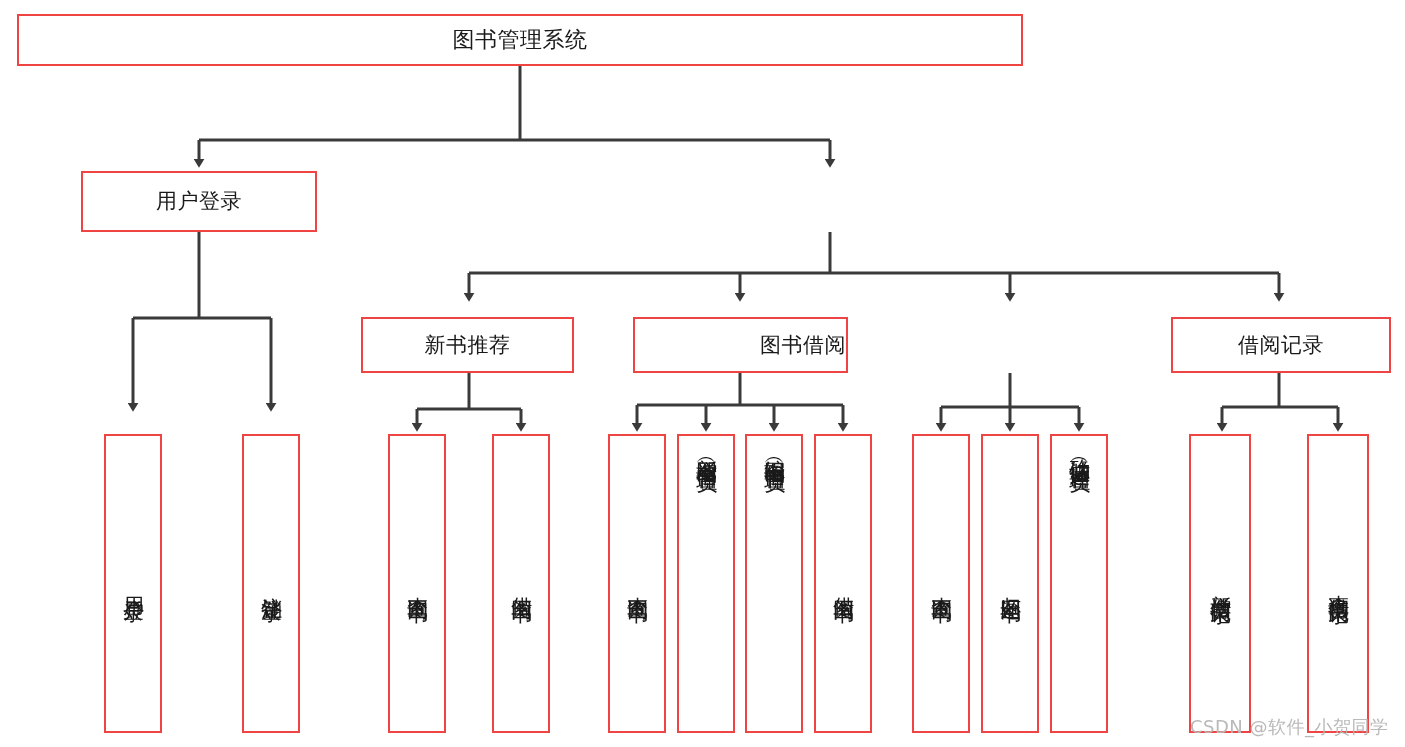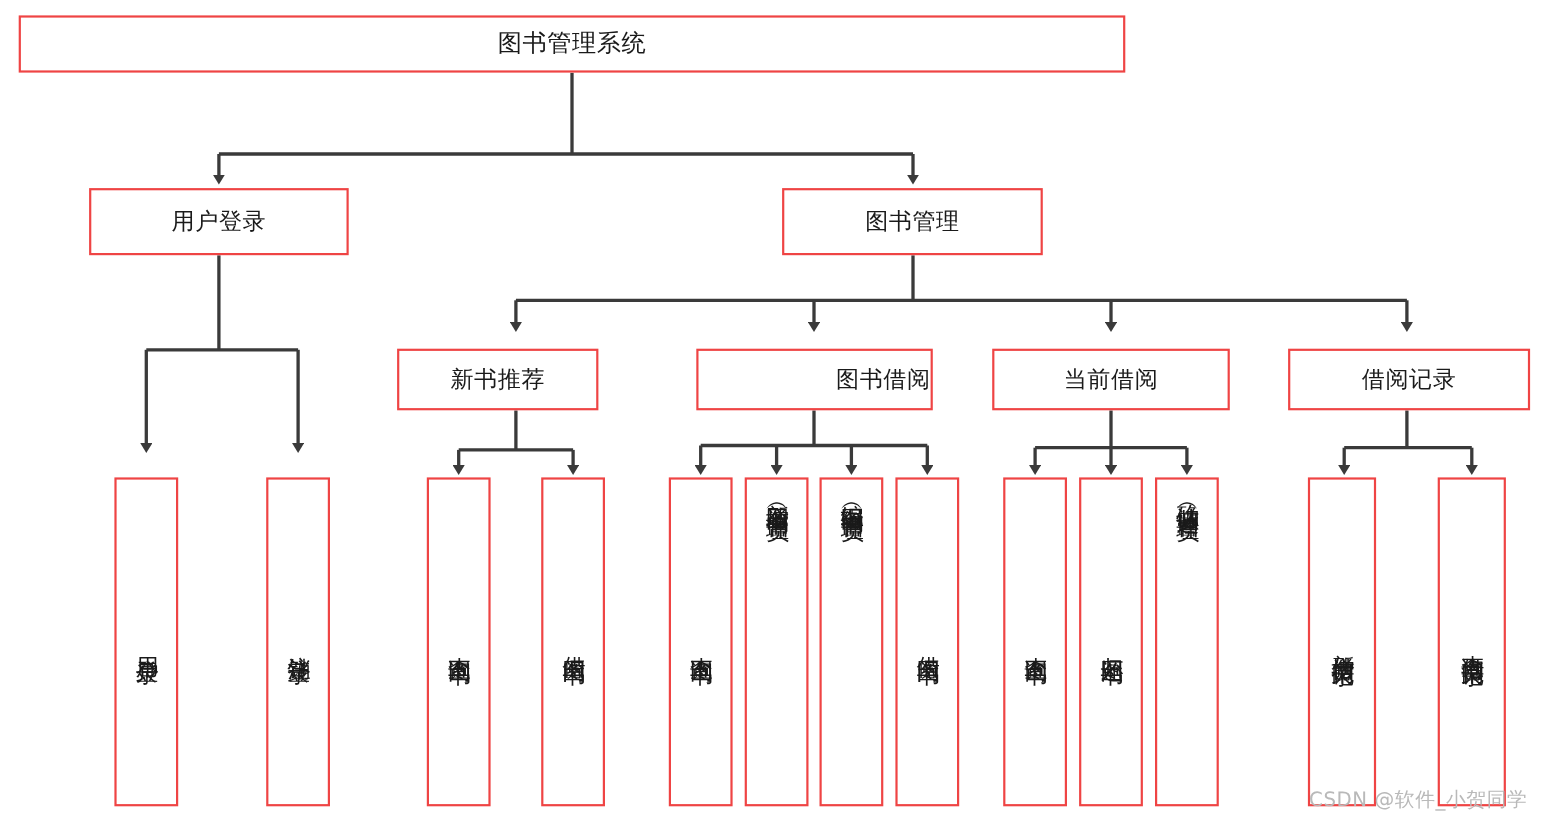--- a/index.html
+++ b/index.html
@@ -138,35 +138,29 @@
   </svg>
 
   <div class="node lvl-root" style="left:17px; top:14px; width:1006px; height:52px;">
     <span class="lbl">图书管理系统</span>
   </div>
 
   <div class="node lvl-2" style="left:81px; top:171px; width:236px; height:61px;">
     <span class="lbl">用户登录</span>
   </div>
 
-  <div class="node lvl-2" style="left:711px; top:171px; width:237px; height:61px;">
-    <span class="lbl">图书管理</span>
-  </div>
-
-  <div class="node lvl-3" style="left:361px; top:317px; width:183px; height:56px;">
+
+  <div class="node lvl-3" style="left:361px; top:317px; width:213px; height:56px;">
     <span class="lbl">新书推荐</span>
   </div>
 
   <div class="node lvl-3" style="left:633px; top:317px; width:215px; height:56px;justify-content:flex-end;">
     <span class="lbl">图书借阅</span>
   </div>
 
-  <div class="node lvl-3" style="left:902px; top:317px; width:216px; height:56px;">
-    <span class="lbl">当前借阅</span>
-  </div>
 
   <div class="node lvl-3" style="left:1171px; top:317px; width:220px; height:56px;">
     <span class="lbl">借阅记录</span>
   </div>
 
   <div class="node lvl-4 mid-anchor" style="left:104px; top:434px; width:58px; height:299px;">
     <span class="lbl">用户登录</span>
   </div>
 
   <div class="node lvl-4 mid-anchor" style="left:242px; top:434px; width:58px; height:299px;">

